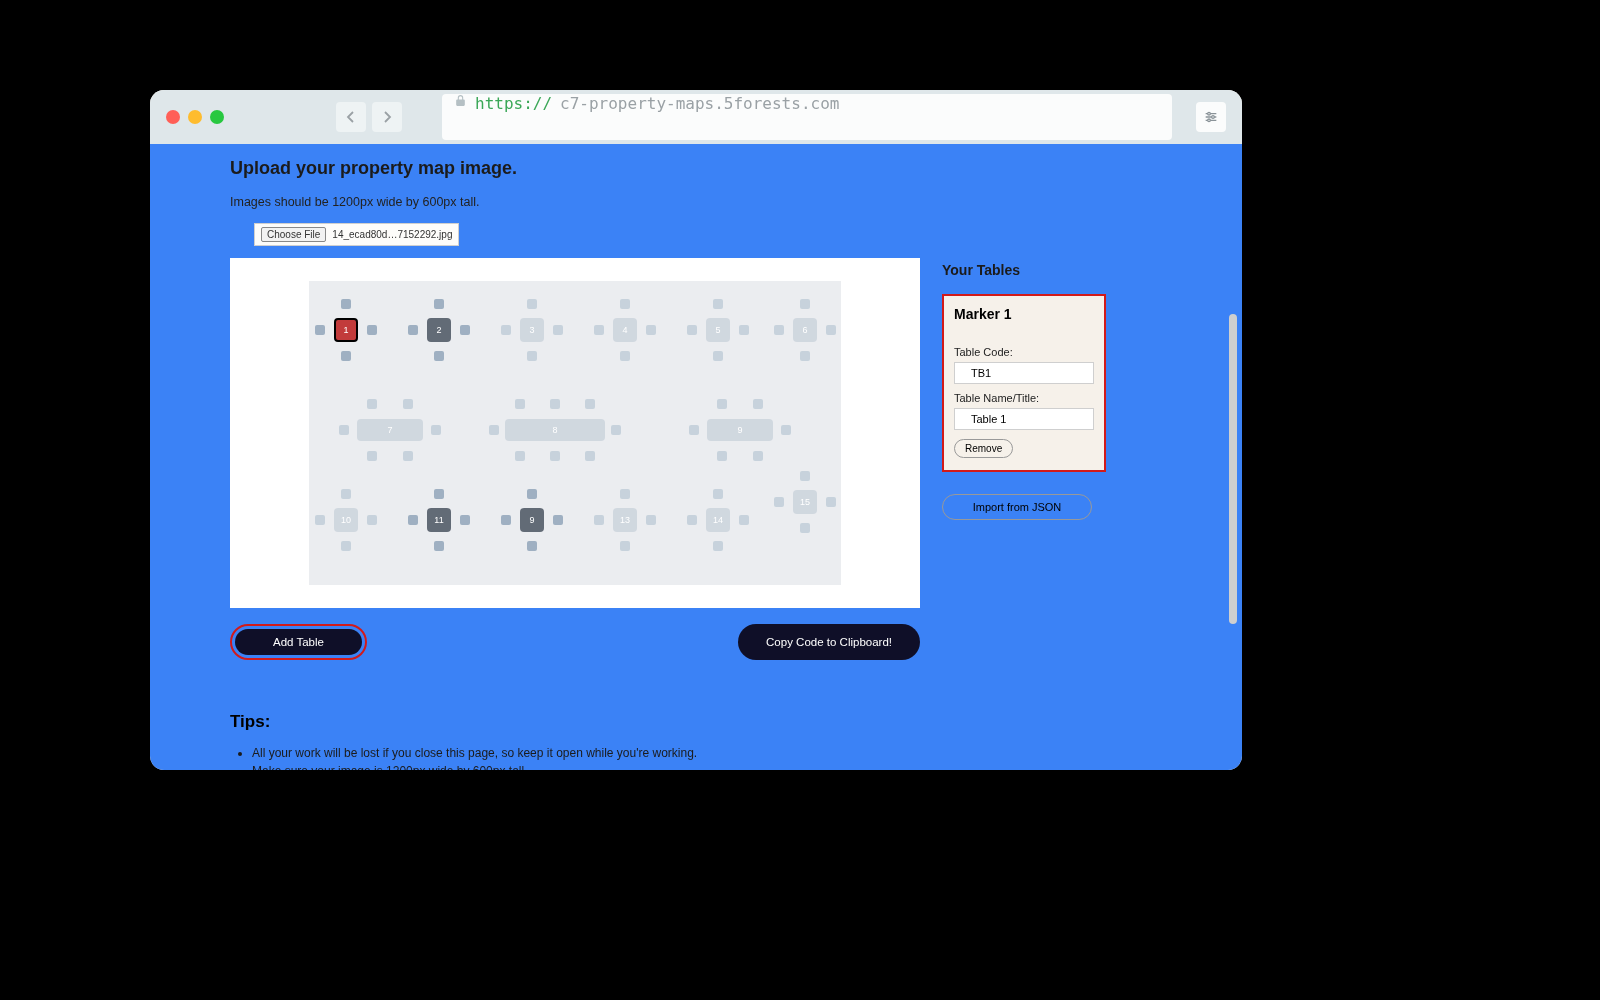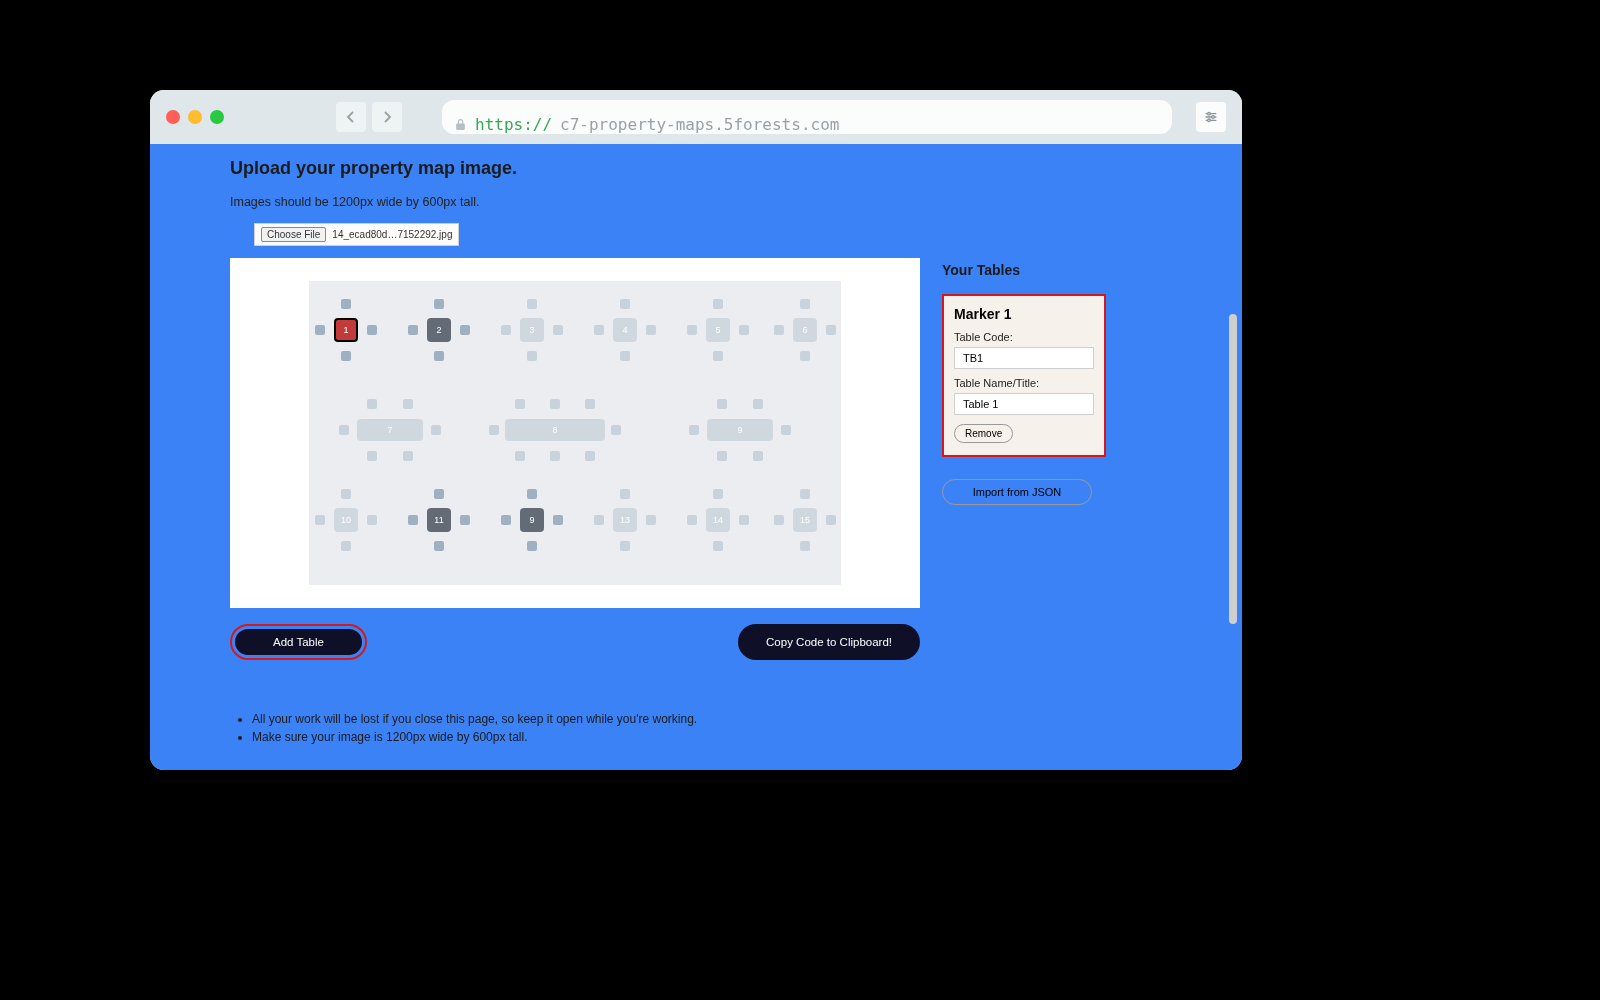--- a/index.html
+++ b/index.html
@@ -30,26 +30,26 @@
   .navbtn {
     width: 30px; height: 30px;
     background: #eef3f4;
     border-radius: 4px;
     display: flex; align-items: center; justify-content: center;
     color: #888; font-size: 16px;
     cursor: pointer;
   }
   .addrbar {
     flex: 1;
-    height: 34px;
+    height: 46px;
     background: #fbfcfc;
-    border-radius: 12px;
+    border-radius: 4px;
     margin-left: 28px;
     display: flex;
-    align-items: flex-end;
+    align-items: flex-start;
     padding: 0 12px;
     gap: 8px;
     font-family: ui-monospace, Menlo, Consolas, monospace;
     font-size: 16px;
   }
   .lock { color: #b5c0c4; font-size: 14px; }
   .url-proto { color: #3aa757; }
   .url-host { color: #9aa1a5; }
   .menu-btn {
     width: 30px; height: 30px;
@@ -130,25 +130,25 @@
     font-size: 9px; color: #fff;
   }
   .sidepanel { width: 164px; }
   .side-title { font-size: 14px; font-weight: 700; color: #1b1b1b; margin-bottom: 16px; margin-top: 4px; }
   .marker-card {
     border: 2px solid #d21a1a;
     background: #f6f1ea;
     padding: 10px 10px 12px 10px;
     margin-bottom: 22px;
   }
-  .marker-title { font-size: 14px; font-weight: 700; margin-bottom: 9px; }
+  .marker-title { font-size: 14px; font-weight: 700; margin-bottom: 24px; }
   .fld-label { font-size: 11px; color: #222; margin-bottom: 4px; display: block; }
   .fld-input {
     width: 100%; border: 1px solid #cfcfcf; background: #fff;
-    font-size: 11px; padding: 4px 8px; margin-bottom: 8px;
+    font-size: 11px; padding: 4px 16px; margin-bottom: 8px;
   }
   .remove-btn {
     border: 1px solid #999; border-radius: 12px;
     background: transparent; font-size: 10px;
     padding: 3px 10px; cursor: pointer;
   }
   .import-btn {
     width: 150px; border: 1px solid #999; border-radius: 14px;
     background: transparent; font-size: 11px;
     padding: 6px 0; cursor: pointer;
@@ -332,38 +332,39 @@
                   <div class="chair w light"></div>
                 <div class="center">13</div>
               </div>
               <div class="cluster" style="left:378px; top:208px;">
                 <div class="chair n light"></div>
                   <div class="chair s light"></div>
                   <div class="chair e light"></div>
                   <div class="chair w light"></div>
                 <div class="center">14</div>
               </div>
-              <div class="cluster" style="left:465px; top:208px;">
+              <div class="cluster" style="left:465px; top:190px;">
                 <div class="chair n light"></div>
                   <div class="chair s light"></div>
                   <div class="chair e light"></div>
                   <div class="chair w light"></div>
                 <div class="center">15</div>
               </div>
             </div>
           </div>
 
           <div class="btn-row">
             <span class="add-outline">
               <button class="pill-btn">Add Table</button>
             </span>
             <button class="pill-btn">Copy Code to Clipboard!</button>
           </div>
 
           <div class="tips">
+            <h3>Tips:</h3>
             <ul>
               <li>All your work will be lost if you close this page, so keep it open while you're working.</li>
               <li>Make sure your image is 1200px wide by 600px tall.</li>
             </ul>
           </div>
         </div>
 
         <div class="sidepanel">
           <div class="side-title">Your Tables</div>
           <div class="marker-card">

